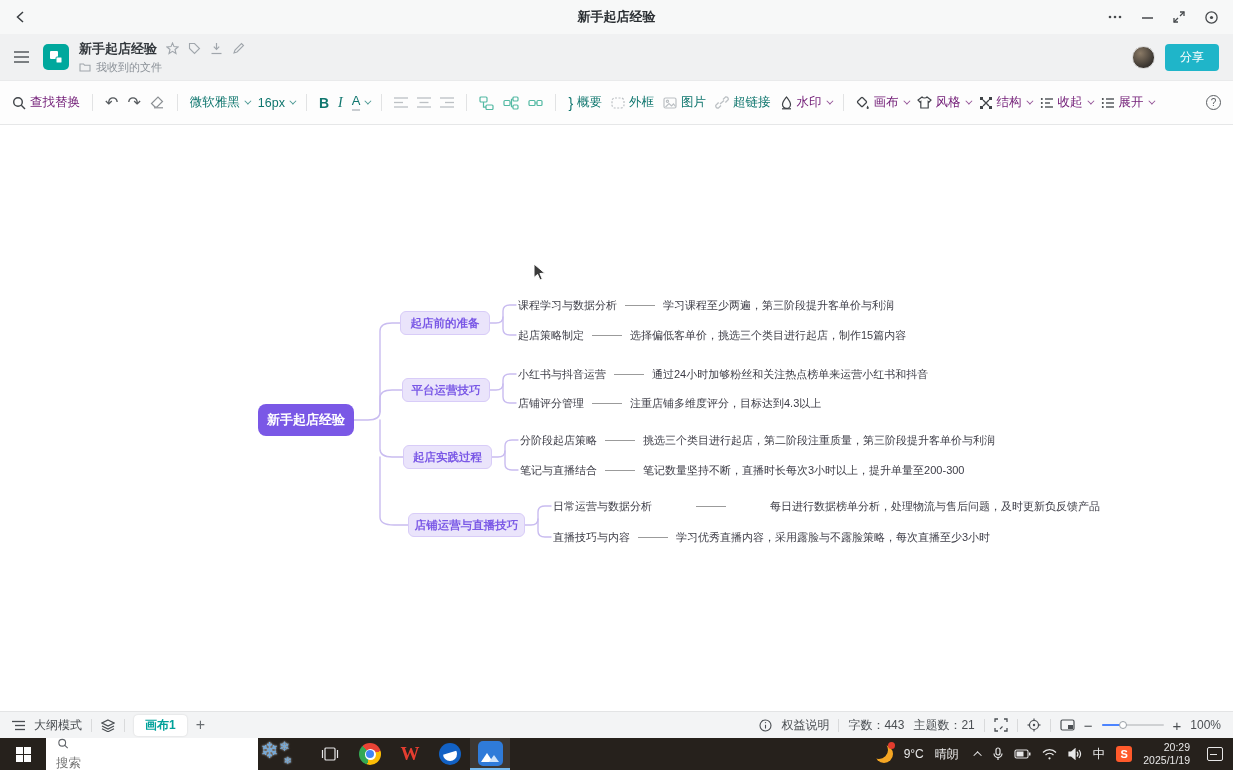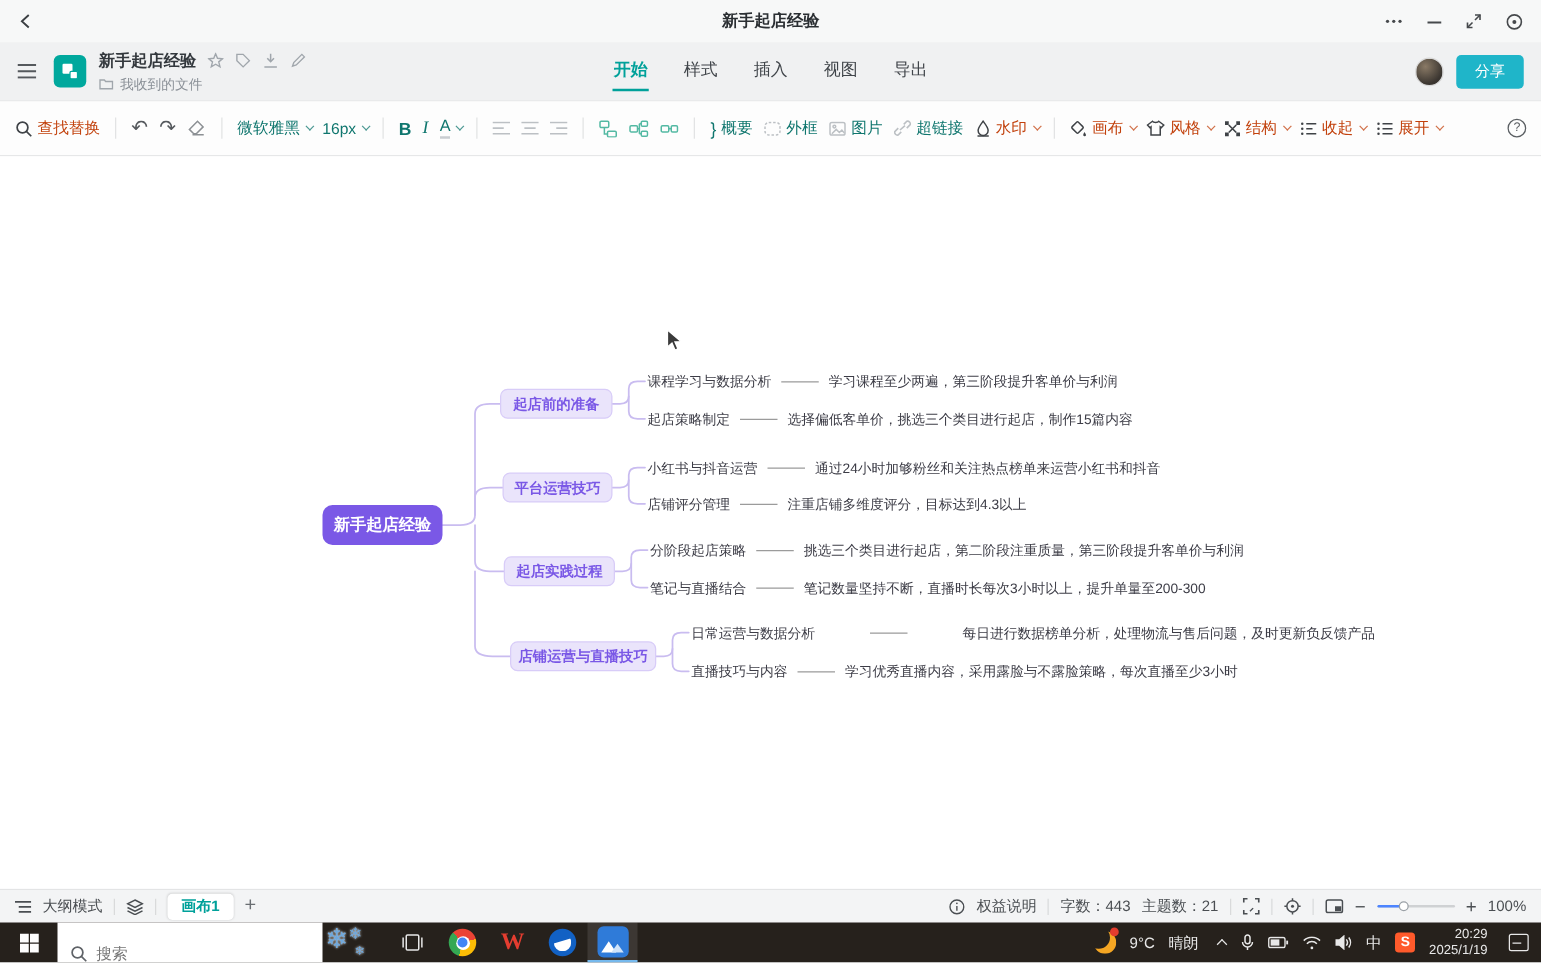--- a/index.html
+++ b/index.html
@@ -23,21 +23,21 @@
   .docrow2 { display:flex; align-items:center; gap:5px; font-size:11px; color:#8a9097; }
   .tabs { position:absolute; left:0; right:0; display:flex; justify-content:center; gap:27px; pointer-events:none; }
   .tab { font-size:13.5px; color:#40454a; padding:6px 1px; pointer-events:auto; }
   .tab.active { color:#00a19a; font-weight:bold; border-bottom:2px solid #00a19a; }
   .header-right { margin-left:auto; display:flex; align-items:center; gap:10px; z-index:2; }
   .avatar { width:23px; height:23px; border-radius:50%; background:radial-gradient(circle at 35% 30%,#8a7a66,#3a3530 70%); border:1px solid #d8d8d8; }
   .share-btn { background:#1fb5c9; color:#fff; font-size:12px; padding:5px 15px; border-radius:4px; border:none; cursor:pointer; }
 
   
   .toolbar { height:45px; background:#fdfdfd; border-top:1px solid #e9eaeb; border-bottom:1px solid #e6e7e8; display:flex; align-items:center; padding:0 12px; gap:9px; flex:0 0 auto; white-space:nowrap; }
-  .tb-item { display:inline-flex; align-items:center; gap:4px; font-size:12.5px; color:#c2410c; cursor:pointer; }
+  .tb-item { display:inline-flex; align-items:center; gap:4px; font-size:12.5px; color:#701a75; cursor:pointer; }
   .tb-item.disabled { color:#0f766e; }
   .tb-item.green { color:#53b9a3; }
   .sep { width:1px; height:17px; background:#e2e3e4; margin:0 3px; flex:0 0 auto; }
   .chev { width:5px; height:5px; border-right:1.2px solid currentColor; border-bottom:1.2px solid currentColor; transform:rotate(45deg) translateY(-2px); display:inline-block; opacity:.75; }
   .glyph { font-size:14px; line-height:1; }
   .binfo { width:15px; height:15px; border-radius:50%; border:1.2px solid #5a5e62; color:#5a5e62; font-size:10px; display:inline-flex; align-items:center; justify-content:center; margin-left:auto; }
   svg.ic { display:block; }
 
   
   .canvas { position:relative; height:586px; background:#ffffff; flex:0 0 auto; overflow:hidden; }
@@ -59,21 +59,21 @@
   .sb-sep { width:1px; height:13px; background:#d9dadb; }
   .slider { width:62px; height:2px; background:#cfd1d3; border-radius:2px; position:relative; }
   .slider .fill { position:absolute; left:0; top:0; height:2px; width:20px; background:#4c84ff; border-radius:2px; }
   .slider .knob { position:absolute; left:17px; top:-3px; width:8px; height:8px; border-radius:50%; background:#fff; border:1px solid #9aa0a6; }
 
   
   .taskbar { height:32px; background:#26211c; display:flex; align-items:stretch; color:#e8e8e8; flex:0 0 auto; position:relative; }
   .tb-start { width:46px; display:flex; align-items:center; justify-content:center; }
   .winlogo { display:grid; grid-template-columns:7px 7px; grid-template-rows:7px 7px; gap:1px; }
   .winlogo span { background:#fdfdfd; }
-  .tb-search { width:212px; background:#fff; display:flex; align-items:flex-end; gap:7px; padding:0 10px; position:relative; }
+  .tb-search { width:212px; background:#fff; display:flex; align-items:flex-start; gap:7px; padding:0 10px; position:relative;flex-direction:column; }
   .tb-search input { border:none; outline:none; font-size:12.5px; width:110px; background:transparent; color:#222; font-family:inherit; }
   .snowflakes { position:absolute; right:-40px; top:0px; color:#6fa8dc; pointer-events:none; text-shadow:0 0 2px #fff; }
   .sf1 { font-size:22px; } .sf2 { font-size:13px; position:relative; top:-7px; } .sf3 { font-size:10px; position:relative; top:6px; left:-6px;}
   .tb-apps { display:flex; align-items:stretch; margin-left:52px; }
   .tb-app { width:40px; display:flex; align-items:center; justify-content:center; }
   .tb-app.active { background:rgba(255,255,255,.10); border-bottom:2px solid #76b9ed; }
   .chrome { width:22px; height:22px; border-radius:50%; background:conic-gradient(from -45deg,#ea4335 0 120deg,#fbbc05 0 240deg,#34a853 0 360deg); display:flex; align-items:center; justify-content:center; }
   .chrome .inner { width:11px; height:11px; border-radius:50%; background:#fff; display:flex; align-items:center; justify-content:center; }
   .chrome .core { width:8px; height:8px; border-radius:50%; background:#4285f4; }
   .wps { color:#e43d30; font-weight:bold; font-size:19px; font-family:"Liberation Serif","DejaVu Serif",serif; }
@@ -180,27 +180,20 @@
       </div>
       <div class="docrow2">
         <span class="icbtn">
           <svg class="ic" width="12" height="10" viewBox="0 0 12 10" fill="none" stroke="#a0a6ac" stroke-width="1.1">
               <path d="M1 2 H4.5 L5.5 3.2 H11 V9 H1 Z"></path>
             </svg>
         </span>
         <span>我收到的文件</span>
       </div>
     </div>
-    <div class="tabs">
-      <span class="tab active">开始</span>
-      <span class="tab">样式</span>
-      <span class="tab">插入</span>
-      <span class="tab">视图</span>
-      <span class="tab">导出</span>
-    </div>
     <div class="header-right">
       <span class="avatar"></span>
       <button class="share-btn">分享</button>
     </div>
   </div>
 
   <div class="toolbar">
     <span class="tb-item">
       <svg class="ic" width="14" height="14" viewBox="0 0 14 14" fill="none" stroke="#3f4347" stroke-width="1.4">
           <circle cx="6" cy="6" r="4.3"></circle>

